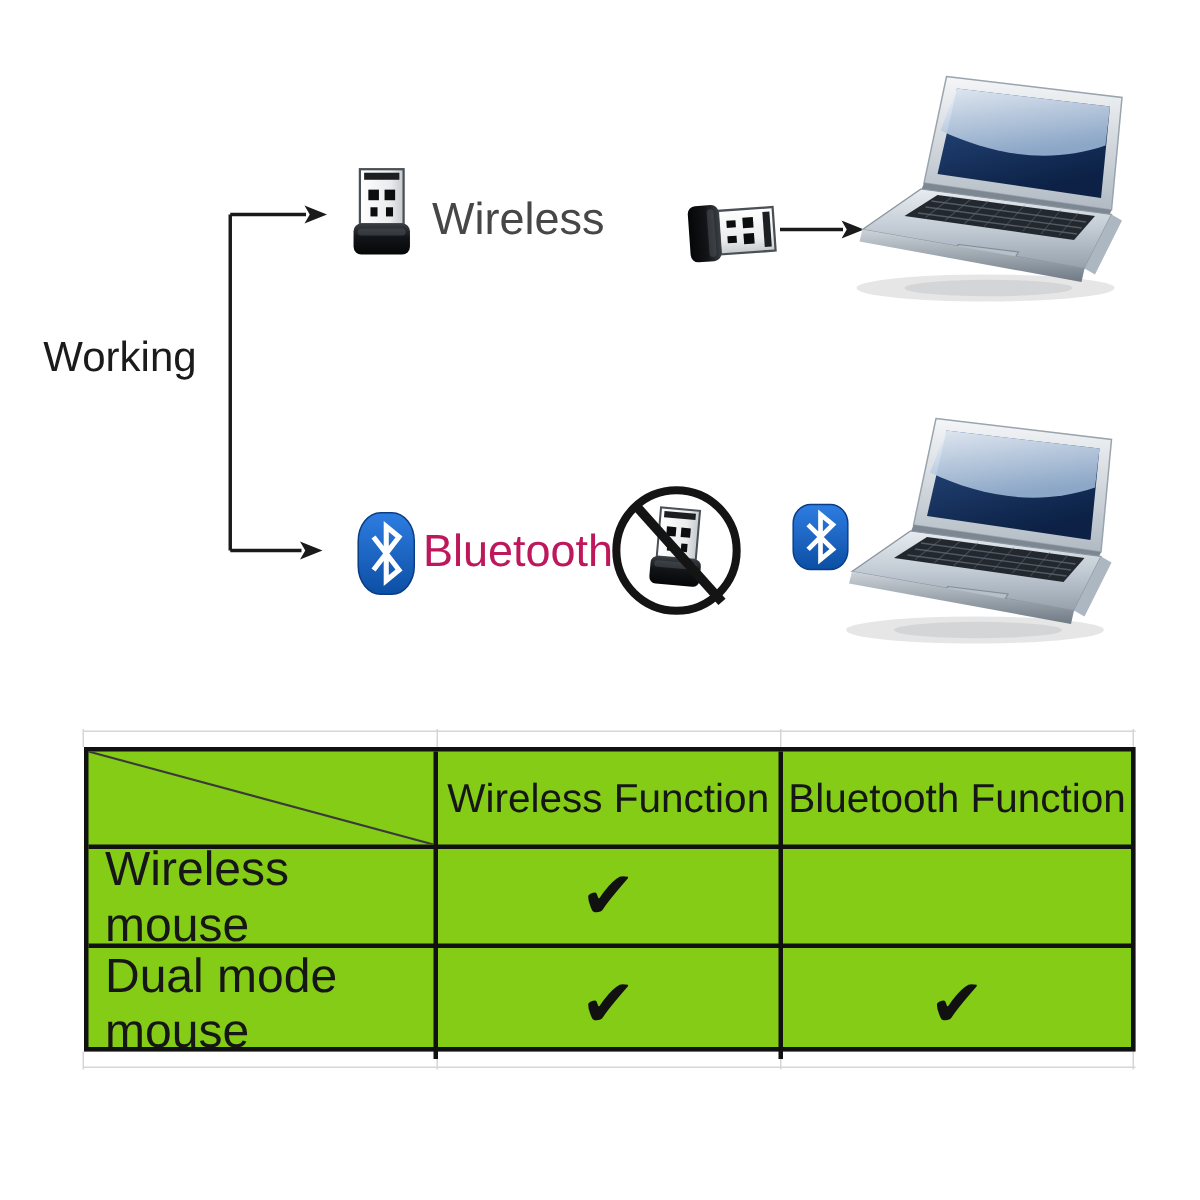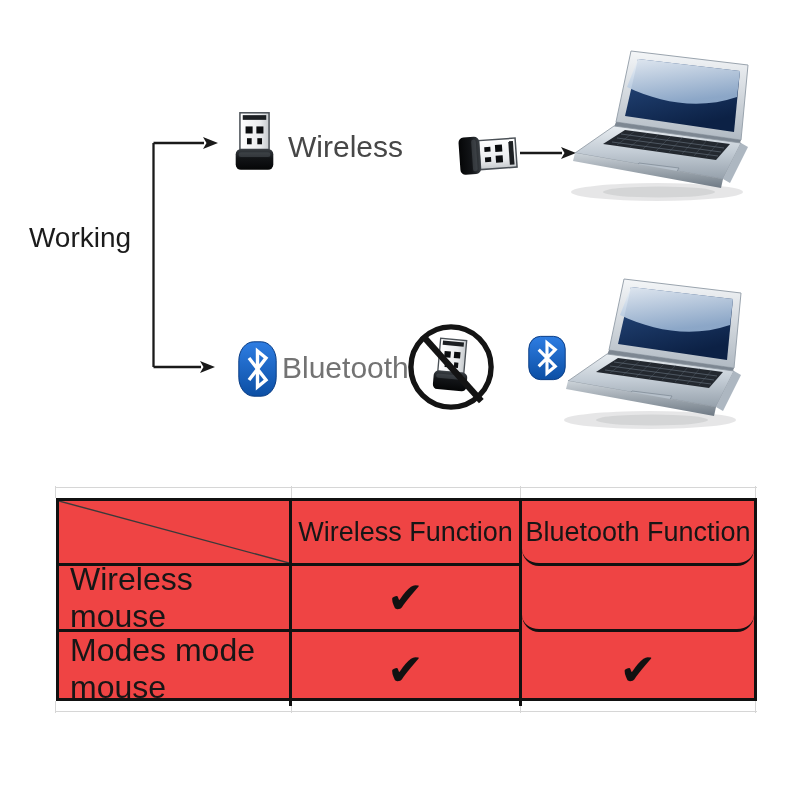--- a/index.html
+++ b/index.html
@@ -8,35 +8,35 @@
     font-family:"Liberation Sans", sans-serif; overflow:hidden;
   }
   .abs { position:absolute; }
 
   .wm-title {
     left:14px; top:218px; width:132px; text-align:center;
     font-size:28px; line-height:39px; color:#1b1b1b;
   }
   .mode-label { font-size:30px; line-height:36px; white-space:nowrap; }
   .mode-label.wireless { left:288px; top:129px; color:#474747; }
-  .mode-label.bluetooth { left:282px; top:350px; color:#737373;text-align:right; }
+  .mode-label.bluetooth { left:282px; top:350px; color:#be185d;text-align:right; }
 
   
   .cmp-table {
     left:56px; top:498px; width:701px; height:203px;
-    border:3px solid #111; box-sizing:border-box; background:#ef4444;
+    border:3px solid #111; box-sizing:border-box; background:#84cc16;
     display:grid; grid-template-columns:233px 230px 1fr;
     grid-template-rows:65px 66px 1fr;
   }
   .cell {
     border-right:3px solid #111; border-bottom:3px solid #111;
     display:flex; align-items:center; justify-content:center;
     box-sizing:border-box; position:relative; color:#161616;
   }
-  .cell.last-col { border-right:none;border-radius:17px; }
+  .cell.last-col { border-right:none; }
   .cell.last-row { border-bottom:none; }
   .cell.head { font-size:27px; }
   .cell.name { justify-content:flex-start; padding-left:11px; font-size:32px; }
   .cell.check { font-family:"DejaVu Sans", sans-serif; font-size:44px; color:#111; }
   .corner-svg { position:absolute; inset:0; width:100%; height:100%; }
 
   
   .stub { background:#d6d6d6; }
 
   .laptop { width:212px; height:160px; }
@@ -196,18 +196,18 @@
         <line x1="0" y1="0" x2="100" y2="100" stroke="#3a3a3a" stroke-width="1.4" vector-effect="non-scaling-stroke"></line>
       </svg>
     </div>
     <div class="cell head">Wireless Function</div>
     <div class="cell head last-col">Bluetooth Function</div>
 
     <div class="cell name">Wireless mouse</div>
     <div class="cell check">✔</div>
     <div class="cell check last-col"></div>
 
-    <div class="cell name last-row">Modes mode mouse</div>
+    <div class="cell name last-row">Dual mode mouse</div>
     <div class="cell check last-row">✔</div>
     <div class="cell check last-row last-col">✔</div>
   </div>
 
 </div>
 
 </body></html>

